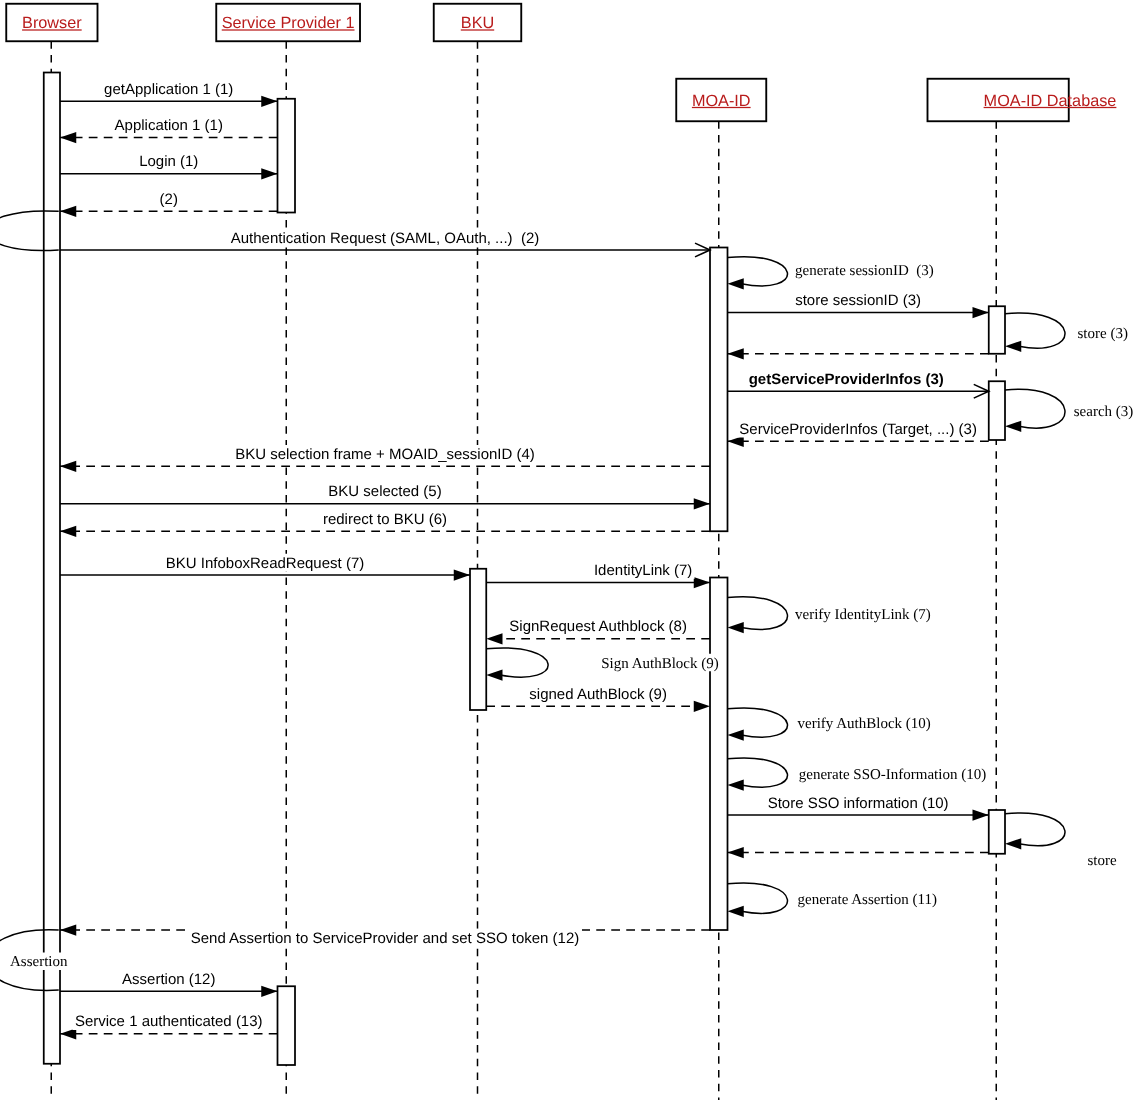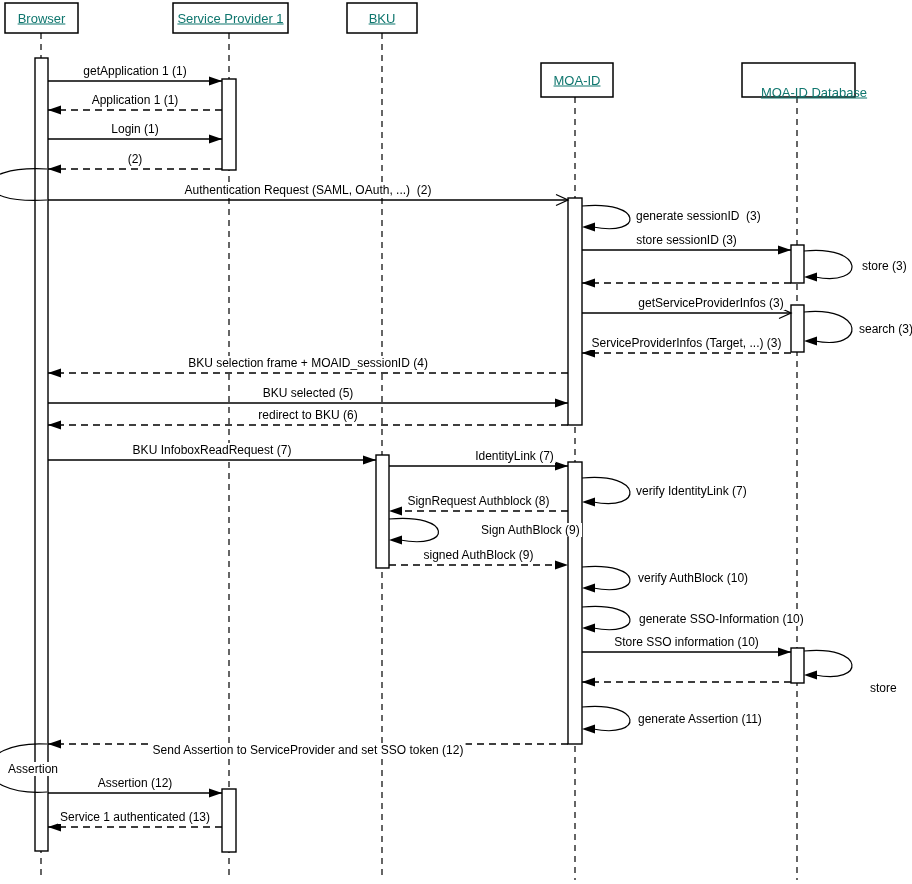--- a/index.html
+++ b/index.html
@@ -6,23 +6,23 @@
   #stage{
     position:relative;width:912px;height:884px;background:#ffffff;
     overflow:hidden;font-family:"Liberation Sans","DejaVu Sans",sans-serif;
   }
   #svg-canvas{position:absolute;left:0;top:0;}
   .lbl{
     position:absolute;white-space:pre;line-height:1;color:#000;
     background:#ffffff;padding:1px 2px;font-size:12px;
     transform:translate(-50%,-50%);
   }
-  .lbl.left{transform:translate(0,-50%);}
+  .lbl.left{transform:translate(0,-50%);font-family:Liberation Serif, serif;}
   .actor-lbl{
-    position:absolute;white-space:pre;line-height:1;color:#0f766e;
+    position:absolute;white-space:pre;line-height:1;color:#b91c1c;
     font-size:13px;text-decoration:underline;background:transparent;
     transform:translate(-50%,-50%);
   }
 </style>
 </head>
 <body>
 
 <div id="stage">
   <svg id="svg-canvas" xmlns="http://www.w3.org/2000/svg" width="912" height="884">
       <line x1="41" y1="33" x2="41" y2="880" stroke="#000000" stroke-width="1.2" stroke-dasharray="6,5"></line>
@@ -117,32 +117,32 @@
       <span class="lbl left" style="left: 636px; top: 578px;">verify AuthBlock (10)</span>
       <span class="lbl left" style="left: 637px; top: 619px;">generate SSO-Information (10)</span>
       <span class="lbl left" style="left: 868px; top: 688px;">store</span>
       <span class="lbl left" style="left: 636px; top: 719px;">generate Assertion (11)</span>
       <span class="lbl" style="left: 135px; top: 71px;">getApplication 1 (1)</span>
       <span class="lbl" style="left: 135px; top: 100px;">Application 1 (1)</span>
       <span class="lbl" style="left: 135px; top: 129px;">Login (1)</span>
       <span class="lbl" style="left: 135px; top: 159px;">(2)</span>
       <span class="lbl" style="left: 308px; top: 190px;">Authentication Request (SAML, OAuth, ...)  (2)</span>
       <span class="lbl" style="left: 686.5px; top: 240px;">store sessionID (3)</span>
-      <span class="lbl" style="left: 711px; top: 303px;">getServiceProviderInfos (3)</span>
+      <span class="lbl" style="left: 677px; top: 303px; font-weight: bold;">getServiceProviderInfos (3)</span>
       <span class="lbl" style="left: 686.5px; top: 343px;">ServiceProviderInfos (Target, ...) (3)</span>
       <span class="lbl" style="left: 308px; top: 363px;">BKU selection frame + MOAID_sessionID (4)</span>
       <span class="lbl" style="left: 308px; top: 393px;">BKU selected (5)</span>
       <span class="lbl" style="left: 308px; top: 415px;">redirect to BKU (6)</span>
       <span class="lbl" style="left: 212px; top: 450px;">BKU InfoboxReadRequest (7)</span>
       <span class="lbl" style="left: 478.5px; top: 456px; margin-left: 36px;">IdentityLink (7)</span>
       <span class="lbl" style="left: 478.5px; top: 501px;">SignRequest Authblock (8)</span>
       <span class="lbl" style="left: 478.5px; top: 555px;">signed AuthBlock (9)</span>
       <span class="lbl" style="left: 686.5px; top: 642px;">Store SSO information (10)</span>
       <span class="lbl" style="left: 308px; top: 750px;">Send Assertion to ServiceProvider and set SSO token (12)</span>
       <span class="lbl" style="left: 135px; top: 783px;">Assertion (12)</span>
       <span class="lbl" style="left: 135px; top: 817px;">Service 1 authenticated (13)</span>
       <span class="actor-lbl" style="left: 41.5px; top: 18px;">Browser</span>
       <span class="actor-lbl" style="left: 230.5px; top: 18px;">Service Provider 1</span>
       <span class="actor-lbl" style="left: 382px; top: 18px;">BKU</span>
       <span class="actor-lbl" style="left: 577px; top: 80px;">MOA-ID</span>
-      <span class="actor-lbl" style="left: 814px; top: 80px; margin-top: 12px;">MOA-ID Database</span>
+      <span class="actor-lbl" style="left: 840px; top: 80px;">MOA-ID Database</span>
     </div>
 </div>
 
 </body></html>

